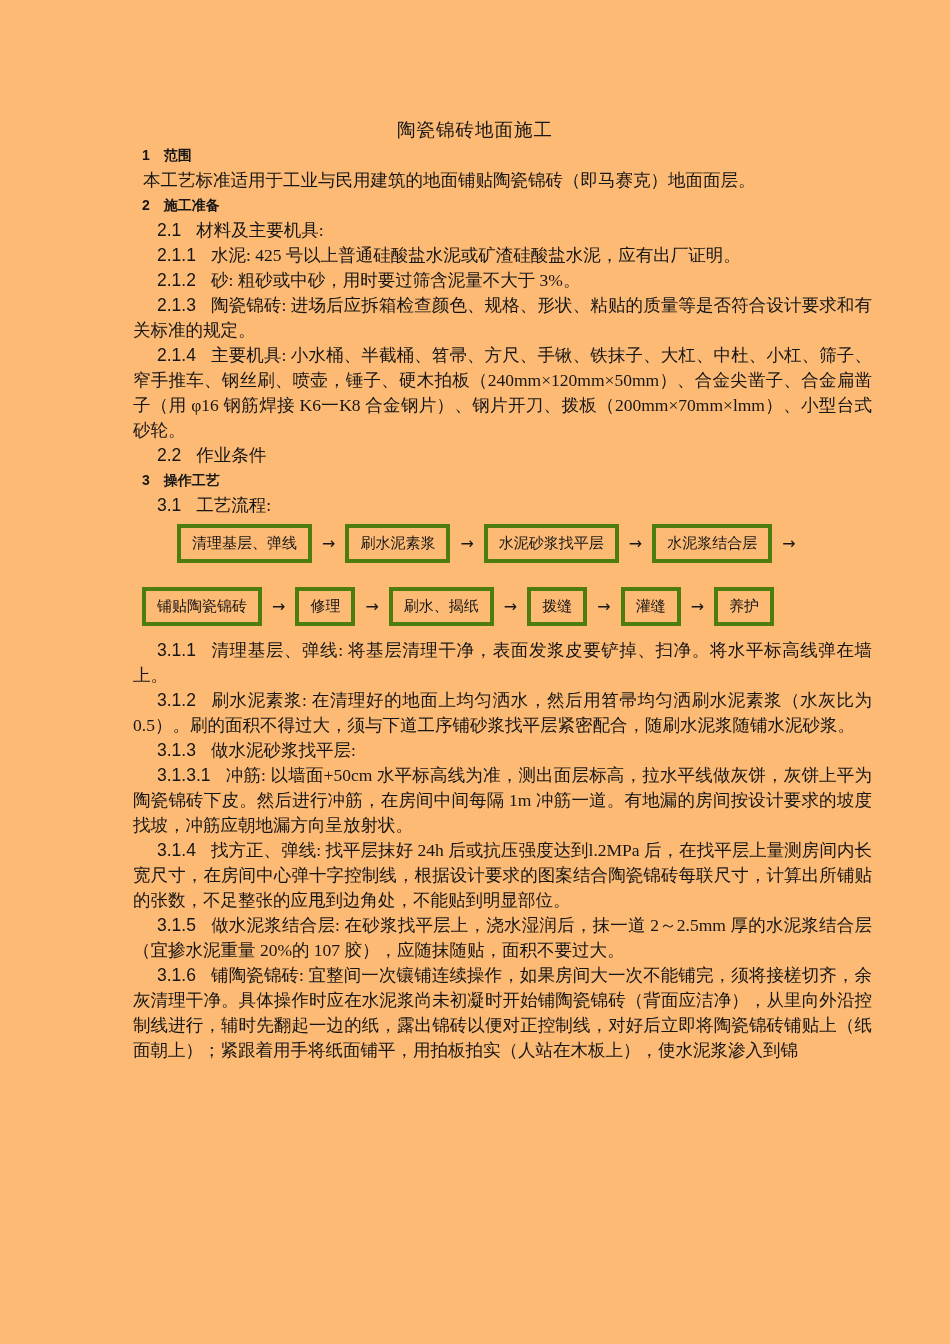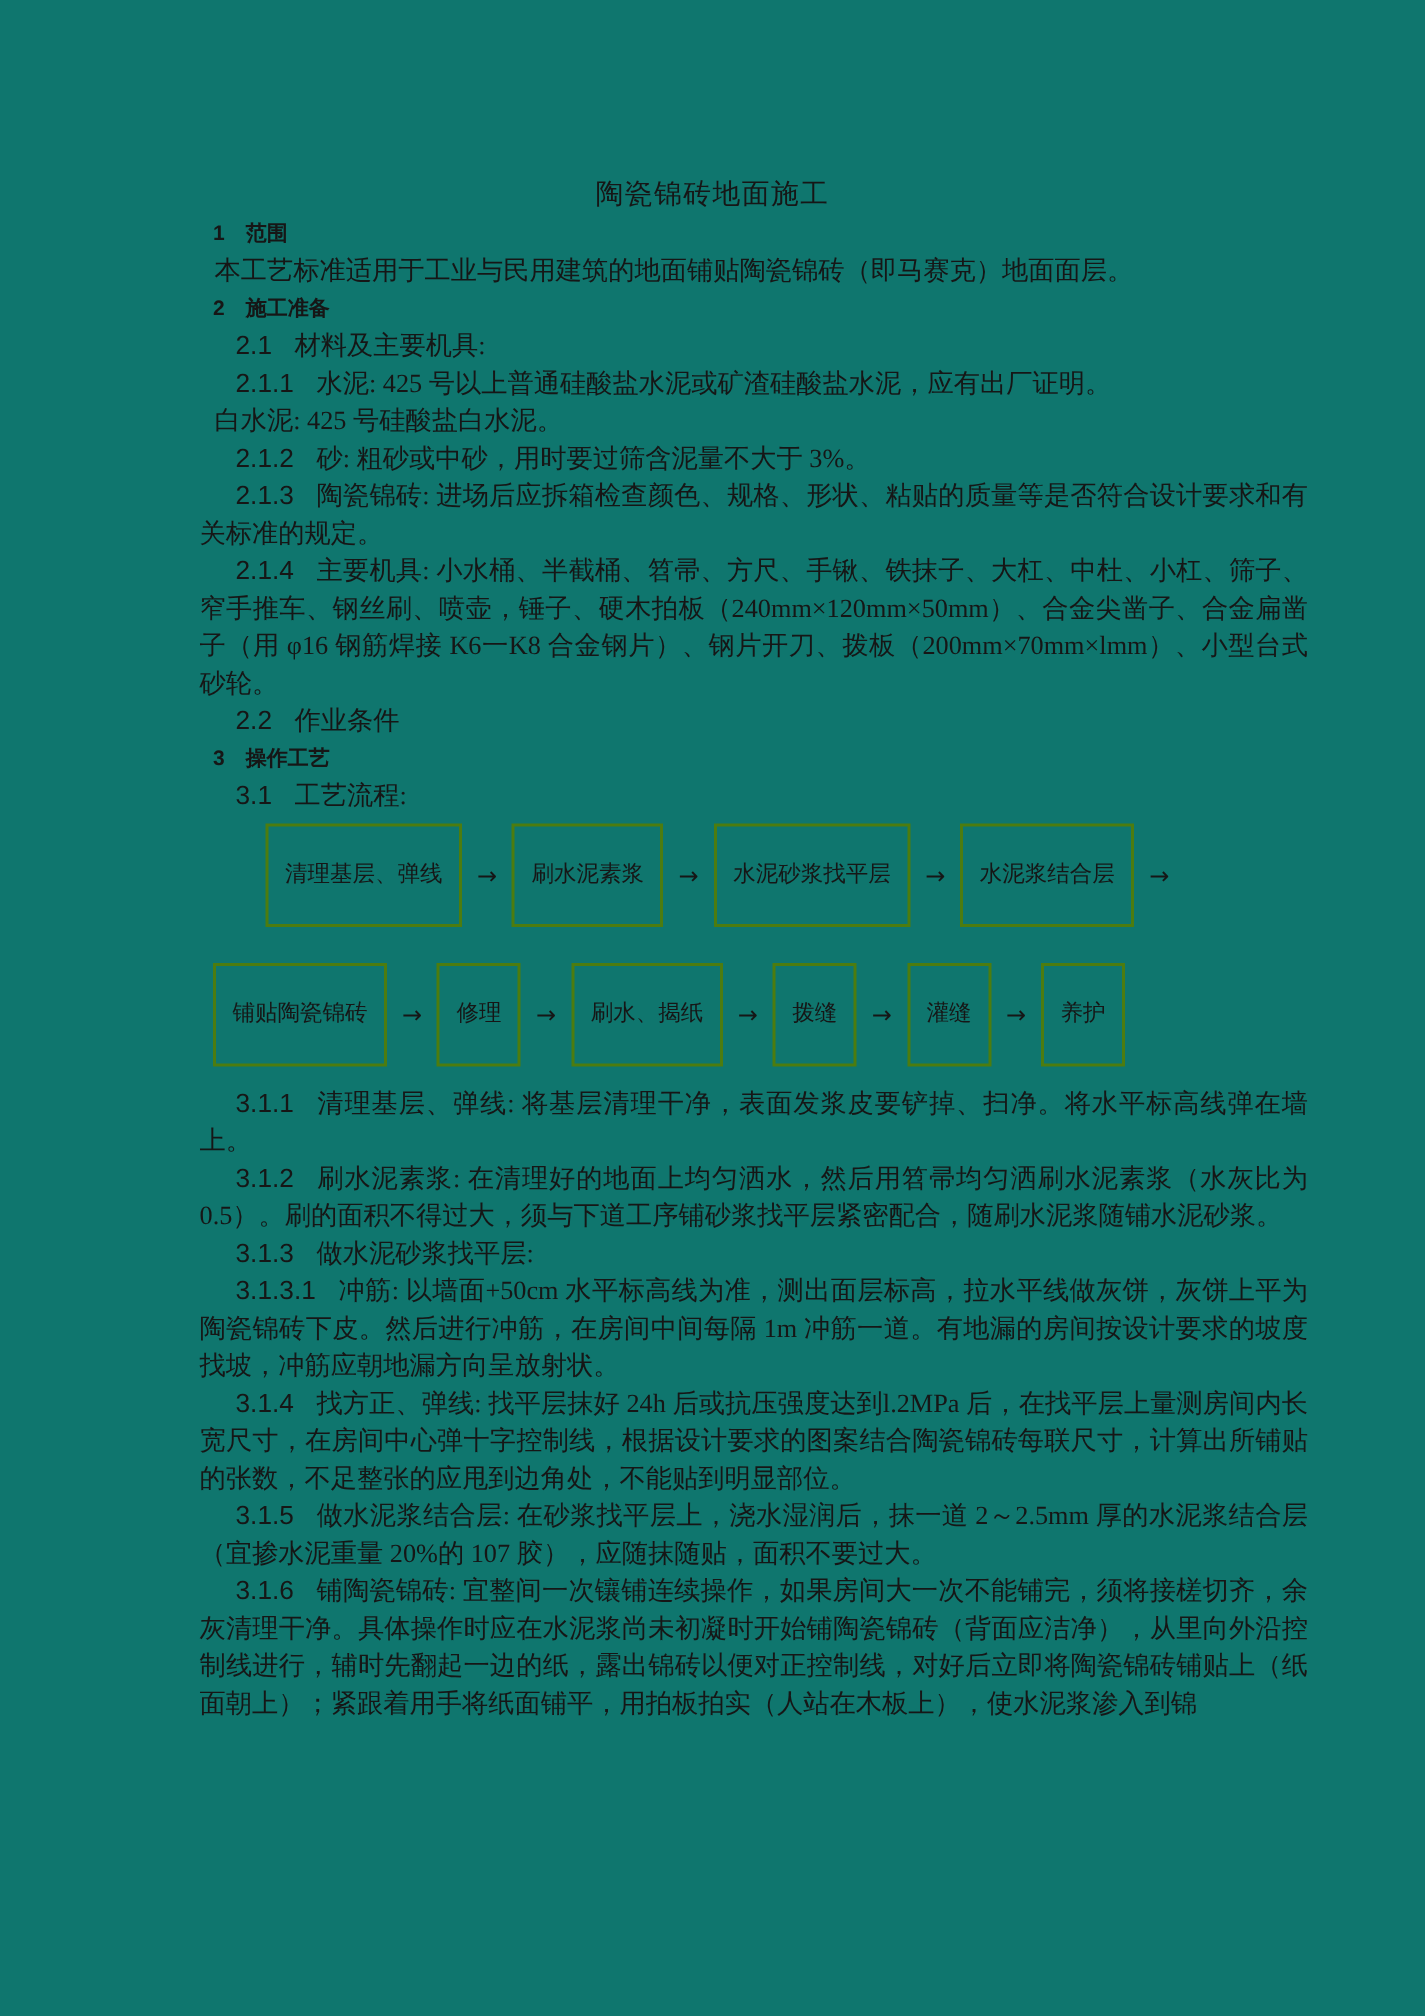--- a/index.html
+++ b/index.html
@@ -1,19 +1,19 @@
 <!DOCTYPE html>
 <html><head>
 <meta charset="utf-8">
 <style>
   html,body{margin:0;padding:0;background:#ffffff;}
   .page{
     position:relative;
     width:950px;height:1344px;
-    background:#0f766e;
+    background:#fdba74;
     color:#161616;
     font-family:"Liberation Serif", serif;
     font-size:17.5px;
     line-height:25px;
     box-sizing:border-box;
     padding:118px 78px 0 133px;
     overflow:hidden;
   }
   .title{
     margin-left:-133px;margin-right:-78px;
@@ -37,22 +37,22 @@
   .num{
     font-family:Liberation Sans, sans-serif;
     margin-right:15px;
     white-space:nowrap;
   }
   .flow{font-size:15px;}
   .flow-row{display:flex;align-items:center;}
   .row1{margin-left:44px;margin-top:6px;}
   .row2{margin-left:9px;margin-top:24px;margin-bottom:12px;}
   .fbox{
-    border:2px solid #4d7c0f;
-    padding:20px 11px;
+    border:4px solid #4d7c0f;
+    padding:3px 11px;
     white-space:nowrap;
     text-align:center;
   }
   .farrow{
     margin:0 10px;
     font-size:16px;
     font-family:"DejaVu Sans", sans-serif;
   }
 </style>
 </head>
@@ -62,21 +62,20 @@
 
   <div class="title">陶瓷锦砖地面施工</div>
 
   <div class="h2"><span class="hnum">1</span><span>范围</span></div>
   <p class="p flush"><span>本工艺标准适用于工业与民用建筑的地面铺贴陶瓷锦砖（即马赛克）地面面层。</span></p>
 
   <div class="h2"><span class="hnum">2</span><span>施工准备</span></div>
 
   <p class="p"><span class="num">2.1</span><span>材料及主要机具:</span></p>
   <p class="p"><span class="num">2.1.1</span><span>水泥: 425 号以上普通硅酸盐水泥或矿渣硅酸盐水泥，应有出厂证明。</span></p>
-  <p class="p flush"><span>白水泥: 425 号硅酸盐白水泥。</span></p>
   <p class="p"><span class="num">2.1.2</span><span>砂: 粗砂或中砂，用时要过筛含泥量不大于 3%。</span></p>
   <p class="p"><span class="num">2.1.3</span><span>陶瓷锦砖: 进场后应拆箱检查颜色、规格、形状、粘贴的质量等是否符合设计要求和有关标准的规定。</span></p>
   <p class="p"><span class="num">2.1.4</span><span>主要机具: 小水桶、半截桶、笤帚、方尺、手锹、铁抹子、大杠、中杜、小杠、筛子、窄手推车、钢丝刷、喷壶，锤子、硬木拍板（240mm×120mm×50mm）、合金尖凿子、合金扁凿子（用 φ16 钢筋焊接 K6一K8 合金钢片）、钢片开刀、拨板（200mm×70mm×lmm）、小型台式砂轮。</span></p>
   <p class="p"><span class="num">2.2</span><span>作业条件</span></p>
 
   <div class="h2"><span class="hnum">3</span><span>操作工艺</span></div>
 
   <p class="p"><span class="num">3.1</span><span>工艺流程:</span></p>
 
   <div class="flow">

